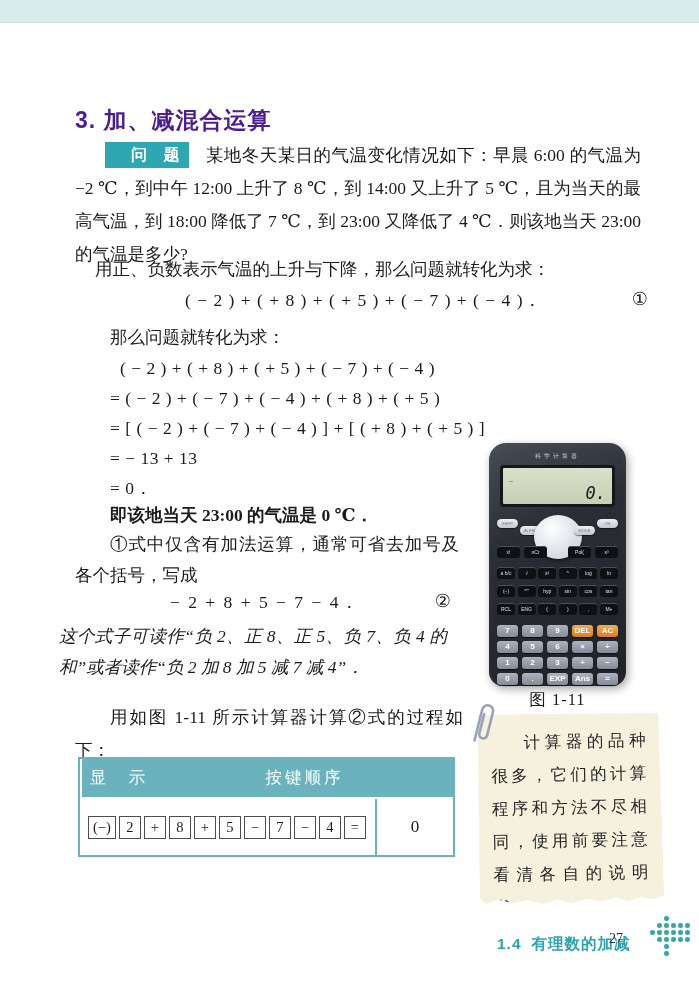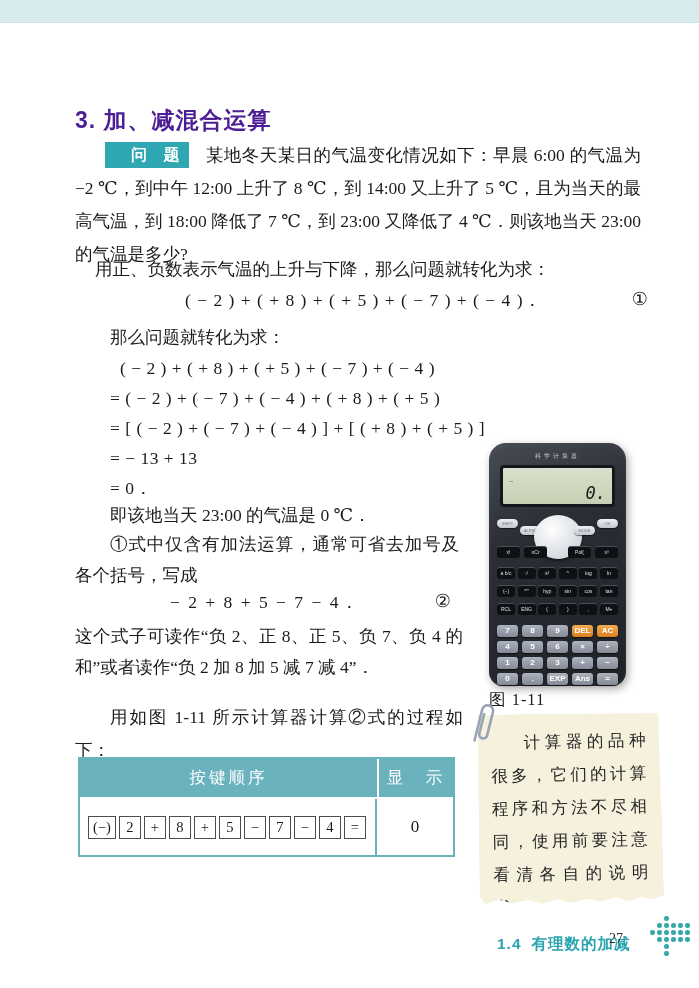--- a/index.html
+++ b/index.html
@@ -27,24 +27,24 @@
   .eq1-row{left:75px;top:288px;width:575px;height:30px;}
   .eq1-row .eq{position:absolute;left:110px;top:0;letter-spacing:1px;}
   .eq-label{position:absolute;right:2px;top:0;font-size:18px;}
   .para-solve{left:110px;top:321px;width:400px;}
 
   .derivation{position:absolute;left:110px;top:353px;width:540px;}
   .deriv-row{display:flex;height:30px;align-items:center;font-size:17.5px;letter-spacing:0.5px;}
   .deriv-row .expr{white-space:nowrap;}
   .deriv-row.first .expr{padding-left:10px;}
 
-  .para-result{left:110px;top:499px;width:400px;}
+  .para-result{left:110px;top:499px;width:400px;font-weight:bold;}
   .para-simplify{left:75px;top:529px;width:384px;line-height:31px;}
   .eq2-row{left:75px;top:590px;width:380px;height:28px;text-align:center;letter-spacing:2px;}
-  .para-reading{left:75px;top:621px;width:388px;line-height:31px;}
+  .para-reading{left:59px;top:621px;width:388px;line-height:31px;font-style:italic;}
   .para-calc{left:75px;top:701px;width:388px;}
 
   
   .ptable{position:absolute;left:78px;top:757px;width:377px;border:2px solid #6ab2be;
           background:#fff;box-sizing:border-box;}
   .ptable-header{display:flex;height:38px;background:#fff;}
   .ptable-header .hcell{background:#69b2be;color:#fff;display:flex;align-items:center;justify-content:center;
           font-family:"Liberation Sans","DejaVu Sans",sans-serif;font-size:16.5px;letter-spacing:3px;}
   .hcell.hkeys{flex:1;}
   .hcell.hdisp{width:74px;margin-left:2px;}
@@ -86,21 +86,21 @@
   .midkeys .fnkey{width:23px;}
   .fnrow{position:absolute;left:8px;right:8px;display:flex;justify-content:space-between;}
   .fnrow.r0{top:124px;} .fnrow.r1{top:142px;} .fnrow.r2{top:160px;}
   .numrow{position:absolute;left:8px;right:8px;display:flex;justify-content:space-between;}
   .numrow.n0{top:182px;} .numrow.n1{top:198px;} .numrow.n2{top:214px;} .numrow.n3{top:230px;}
   .numkey{display:inline-block;width:21px;height:12px;border-radius:3px;
           background:linear-gradient(#aeb4be,#848a96);color:#fff;font-size:8px;font-weight:bold;
           line-height:12px;text-align:center;box-shadow:0 1px 1px rgba(0,0,0,.6);
           font-family:"Liberation Sans","DejaVu Sans",sans-serif;}
   .numkey.accent{background:linear-gradient(#f3ab50,#d8801f);}
-  .fig-caption{position:absolute;left:489px;top:689px;width:137px;
+  .fig-caption{position:absolute;left:489px;top:689px;width:137px;text-align:center;
                font-size:16.5px;letter-spacing:1px;}
 
   
   .note{position:absolute;left:478px;top:713px;width:184px;height:194px;background:#f6f1dd;
         transform:rotate(-1.2deg);box-shadow:2px 3px 6px rgba(0,0,0,.18);
         clip-path:polygon(1% 0%,99% 1%,100% 95%,94% 97%,88% 95.5%,81% 97.5%,74% 95.5%,66% 97.5%,58% 96%,50% 98%,42% 96%,34% 98%,26% 96%,18% 97.5%,10% 95.5%,3% 97.5%,0% 94%);}
   .note-text{padding:12px 12px 0 14px;font-size:16.5px;line-height:33px;letter-spacing:3px;
              text-indent:2em;text-align:justify;color:#262626;}
   .paperclip{position:absolute;left:470px;top:698px;width:26px;height:50px;transform:rotate(14deg);z-index:3;}
 
@@ -167,22 +167,22 @@
     <span>− 2 + 8 + 5 − 7 − 4．</span>
     <span class="eq-label">②</span>
   </div>
 
   <div class="para para-reading">这个式子可读作“负 2、正 8、正 5、负 7、负 4 的和”或者读作“负 2 加 8 加 5 减 7 减 4”．</div>
 
   <div class="para para-calc indent">用如图 1-11 所示计算器计算②式的过程如下：</div>
 
   <div class="ptable">
     <div class="ptable-header">
+      <div class="hcell hdisp">显　示</div>
       <div class="hcell hkeys">按键顺序</div>
-      <div class="hcell hdisp">显　示</div>
     </div>
     <div class="ptable-body">
       <div class="keys-cell">
           <span class="key-box">(−)</span>
           <span class="key-box">2</span>
           <span class="key-box">+</span>
           <span class="key-box">8</span>
           <span class="key-box">+</span>
           <span class="key-box">5</span>
           <span class="key-box">−</span>

